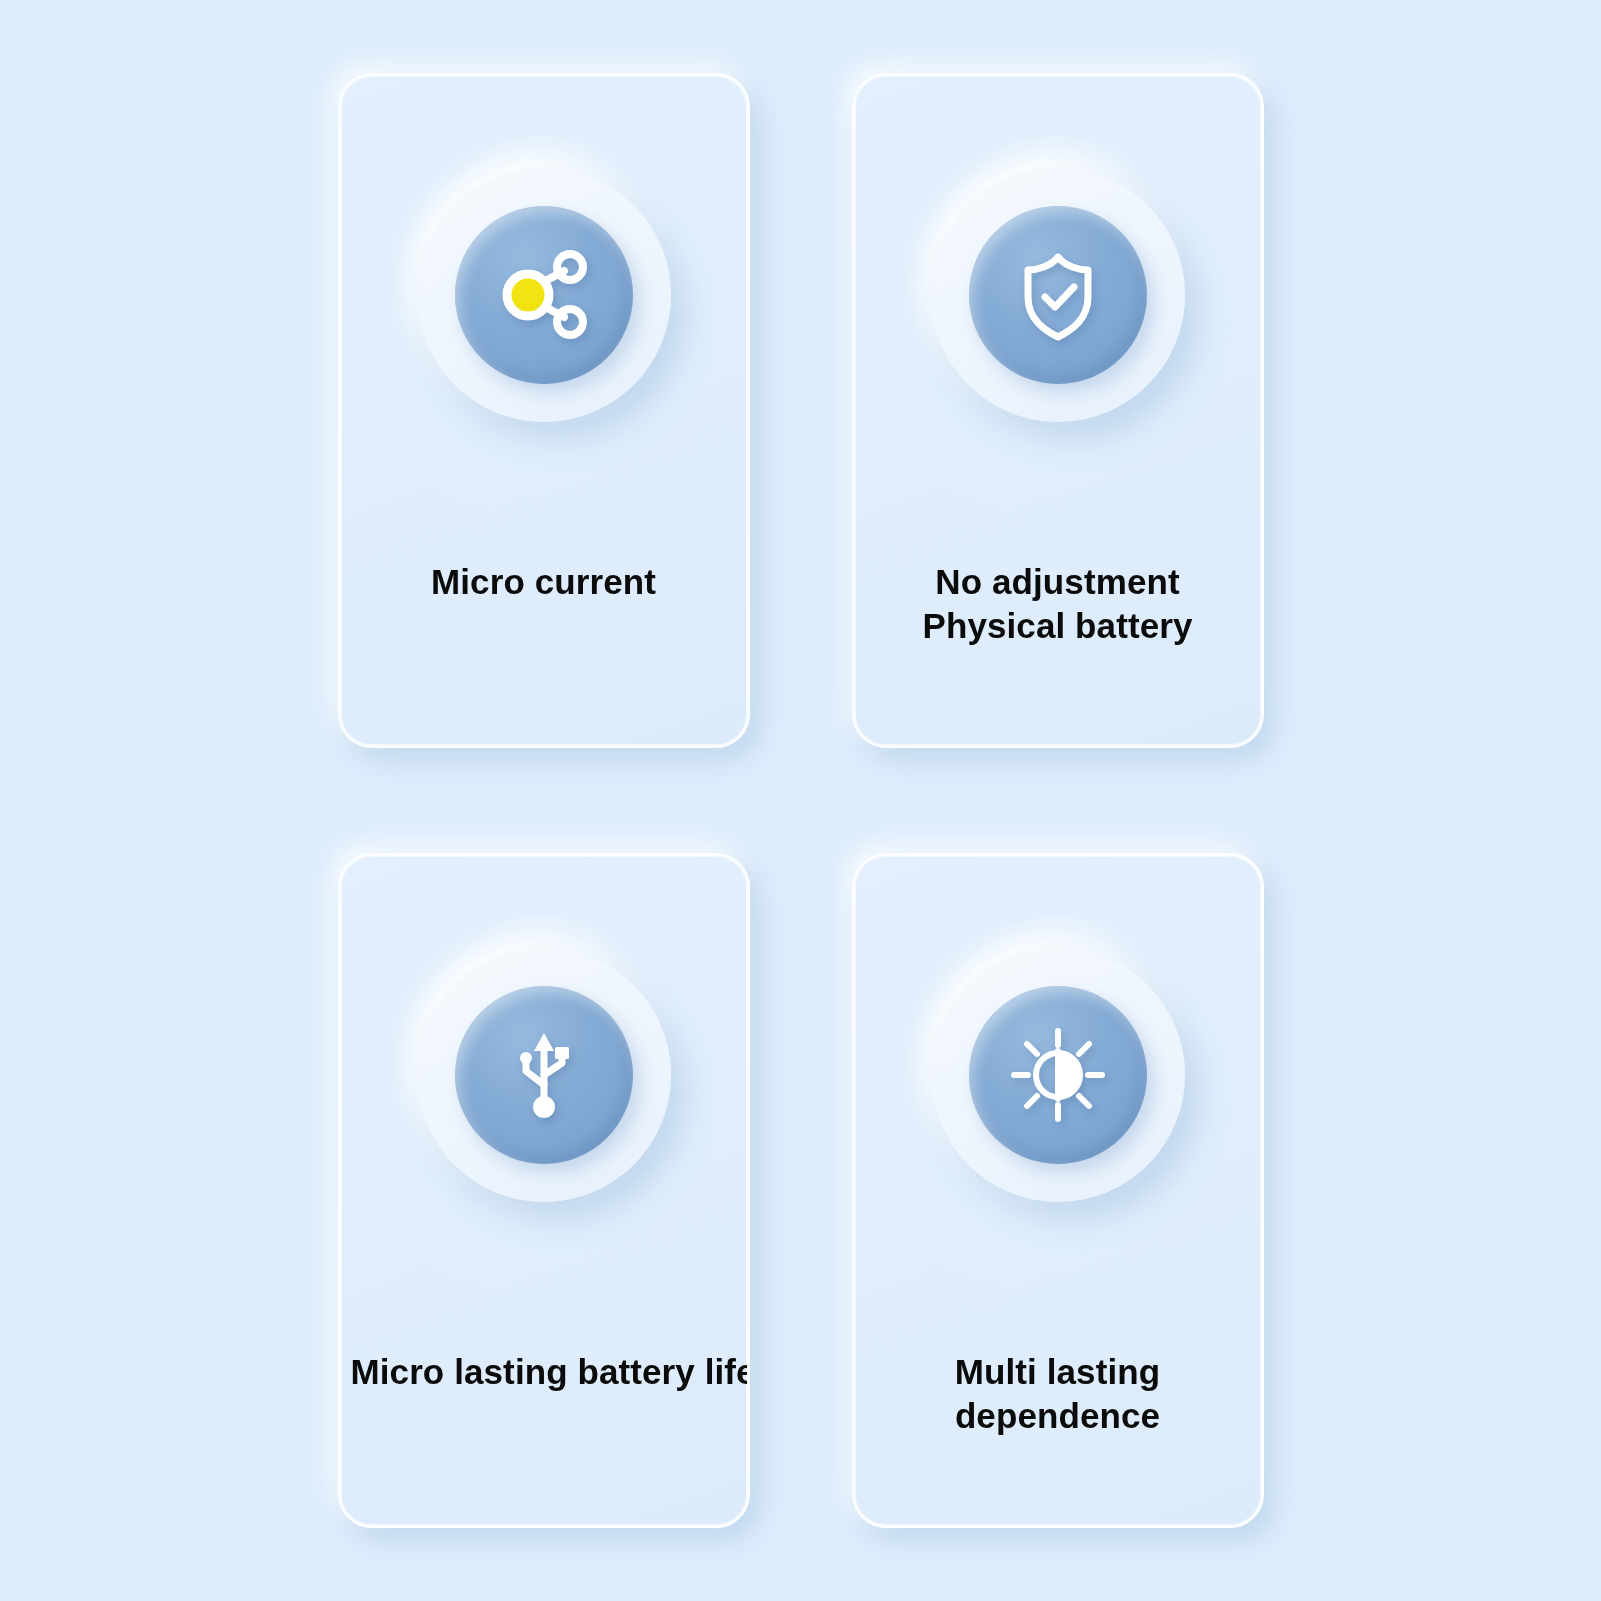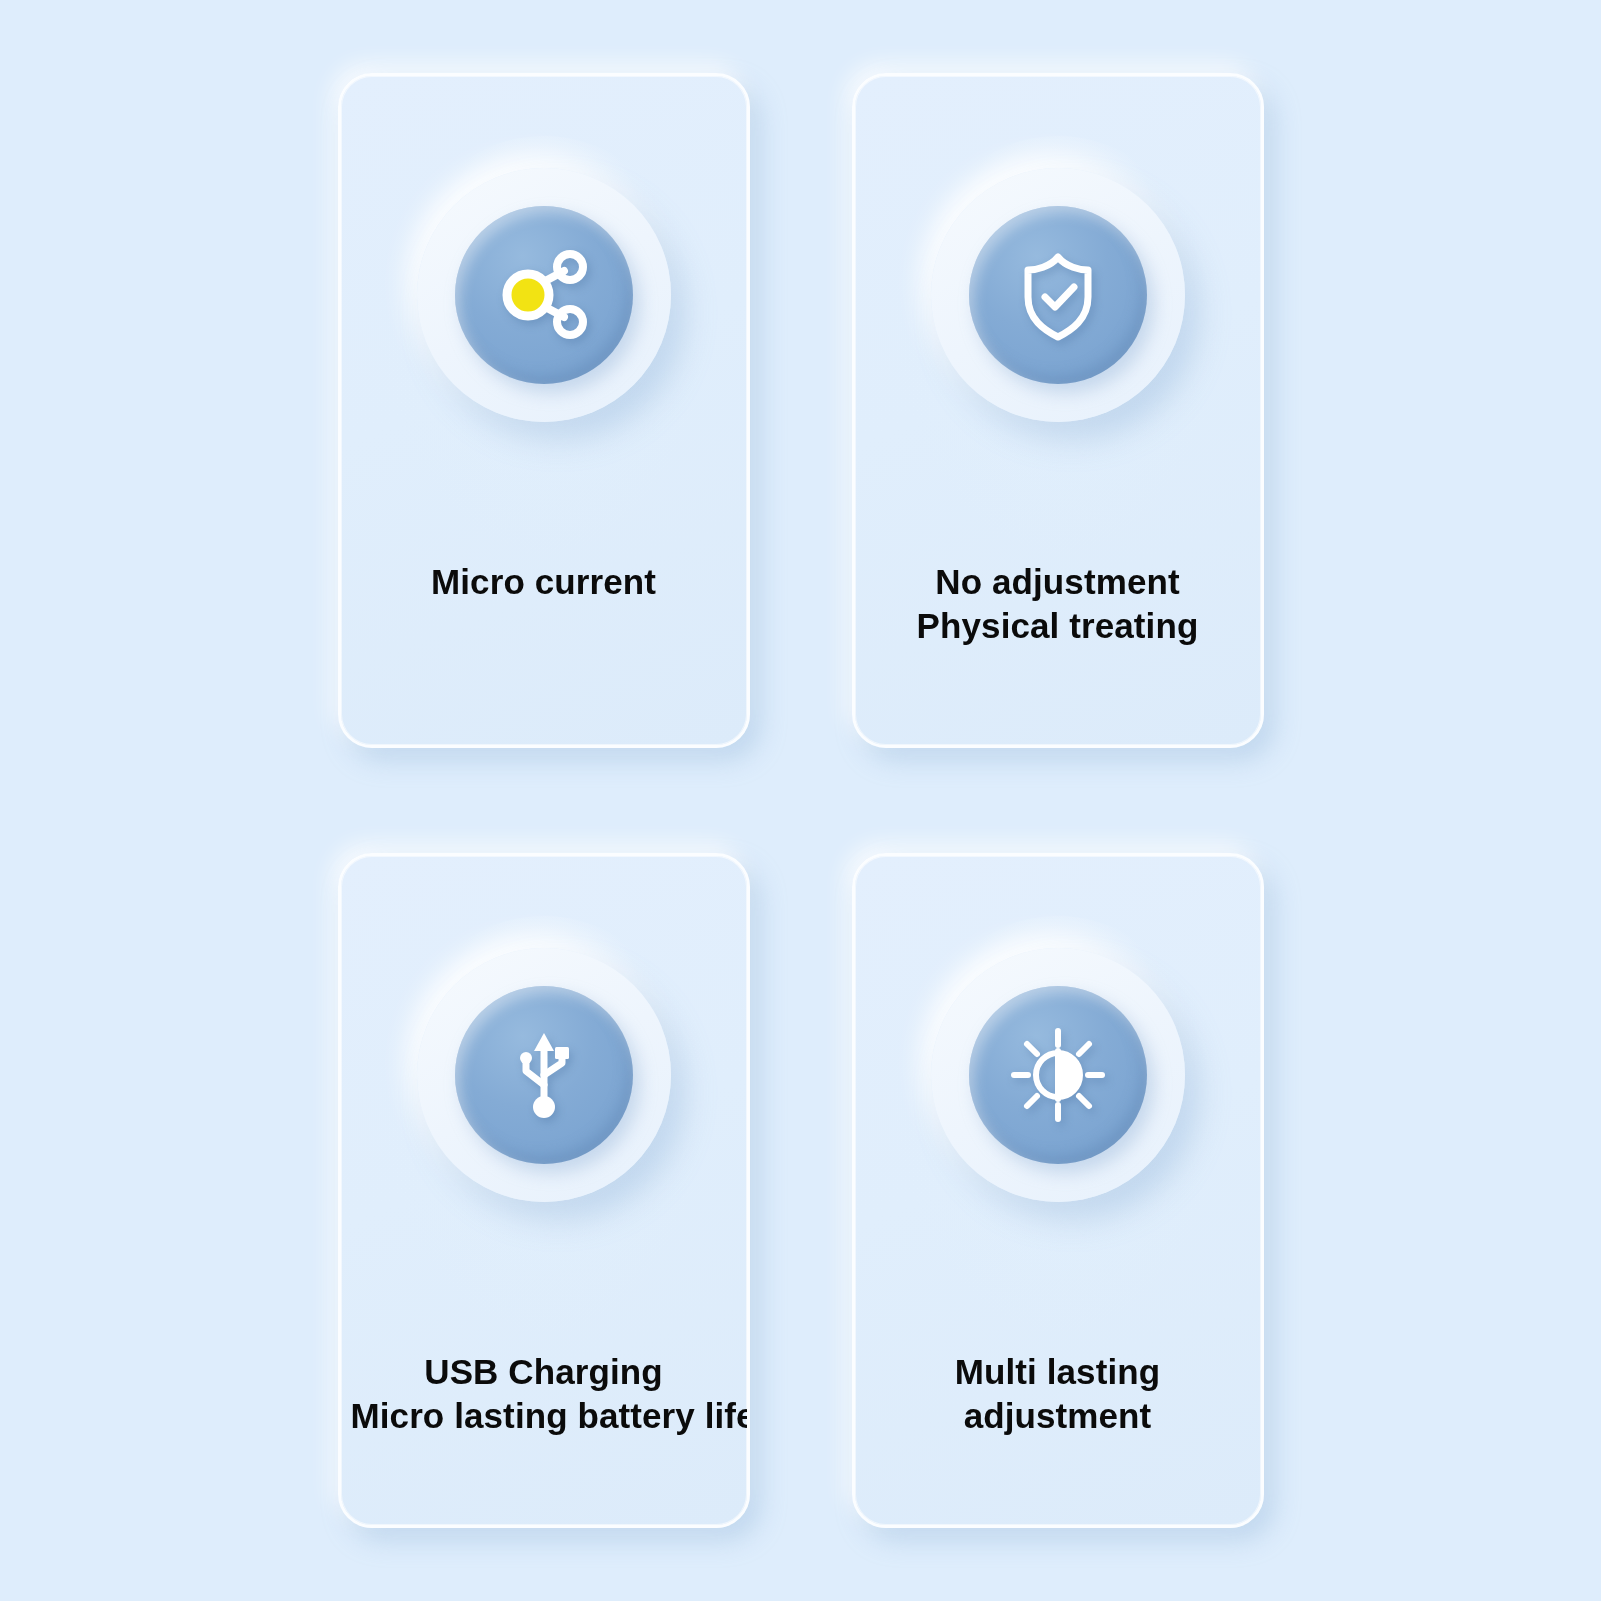--- a/index.html
+++ b/index.html
@@ -159,21 +159,21 @@
 
         <svg width="100" height="100" viewBox="0 0 100 100">
           <path d="M50 12 C 42 22, 28 25, 20 25 L20 52 C20 74, 36 85, 50 92 C64 85, 80 74, 80 52 L80 25 C72 25, 58 22, 50 12 Z" fill="none" stroke="#ffffff" stroke-width="7" stroke-linejoin="round" stroke-linecap="round"></path>
           <path d="M37 52 L47 62 L66 42" fill="none" stroke="#ffffff" stroke-width="7" stroke-linecap="round" stroke-linejoin="round"></path>
         </svg>
       </div>
     </div>
 
     <div class="card-caption">
       <span class="cap-line">No adjustment</span>
-      <span class="cap-line">Physical treating</span>
+      <span class="cap-line">Physical battery</span>
     </div>
   </div>
 
   <div class="feature-card row-bottom">
     <div class="card-glow"></div>
 
     <div class="icon-wrap">
       <div class="icon-outer"></div>
       <div class="icon-inner">
 
@@ -188,21 +188,20 @@
 
           <path d="M48 48 L66 36 L66 30" fill="none" stroke="#ffffff" stroke-width="7" stroke-linecap="round" stroke-linejoin="round"></path>
           <rect x="59" y="20" width="14" height="12" rx="1.5" fill="#ffffff"></rect>
 
           <circle cx="48" cy="80" r="11" fill="#ffffff"></circle>
         </svg>
       </div>
     </div>
 
     <div class="card-caption">
-      <span class="cap-line">USB Charging</span>
       <span class="cap-line">Micro lasting battery life</span>
     </div>
   </div>
 
   <div class="feature-card row-bottom">
     <div class="card-glow"></div>
 
     <div class="icon-wrap">
       <div class="icon-outer"></div>
       <div class="icon-inner">
@@ -221,17 +220,17 @@
 
           <circle cx="52" cy="52" r="22" fill="none" stroke="#ffffff" stroke-width="6"></circle>
           <path d="M52 30 A22 22 0 0 1 52 74 Z" fill="#ffffff"></path>
           <line x1="52" y1="28" x2="52" y2="76" stroke="#ffffff" stroke-width="6" stroke-linecap="round"></line>
         </svg>
       </div>
     </div>
 
     <div class="card-caption">
       <span class="cap-line">Multi lasting</span>
-      <span class="cap-line">adjustment</span>
+      <span class="cap-line">dependence</span>
     </div>
   </div>
 
 </div>
 
 </body></html>

